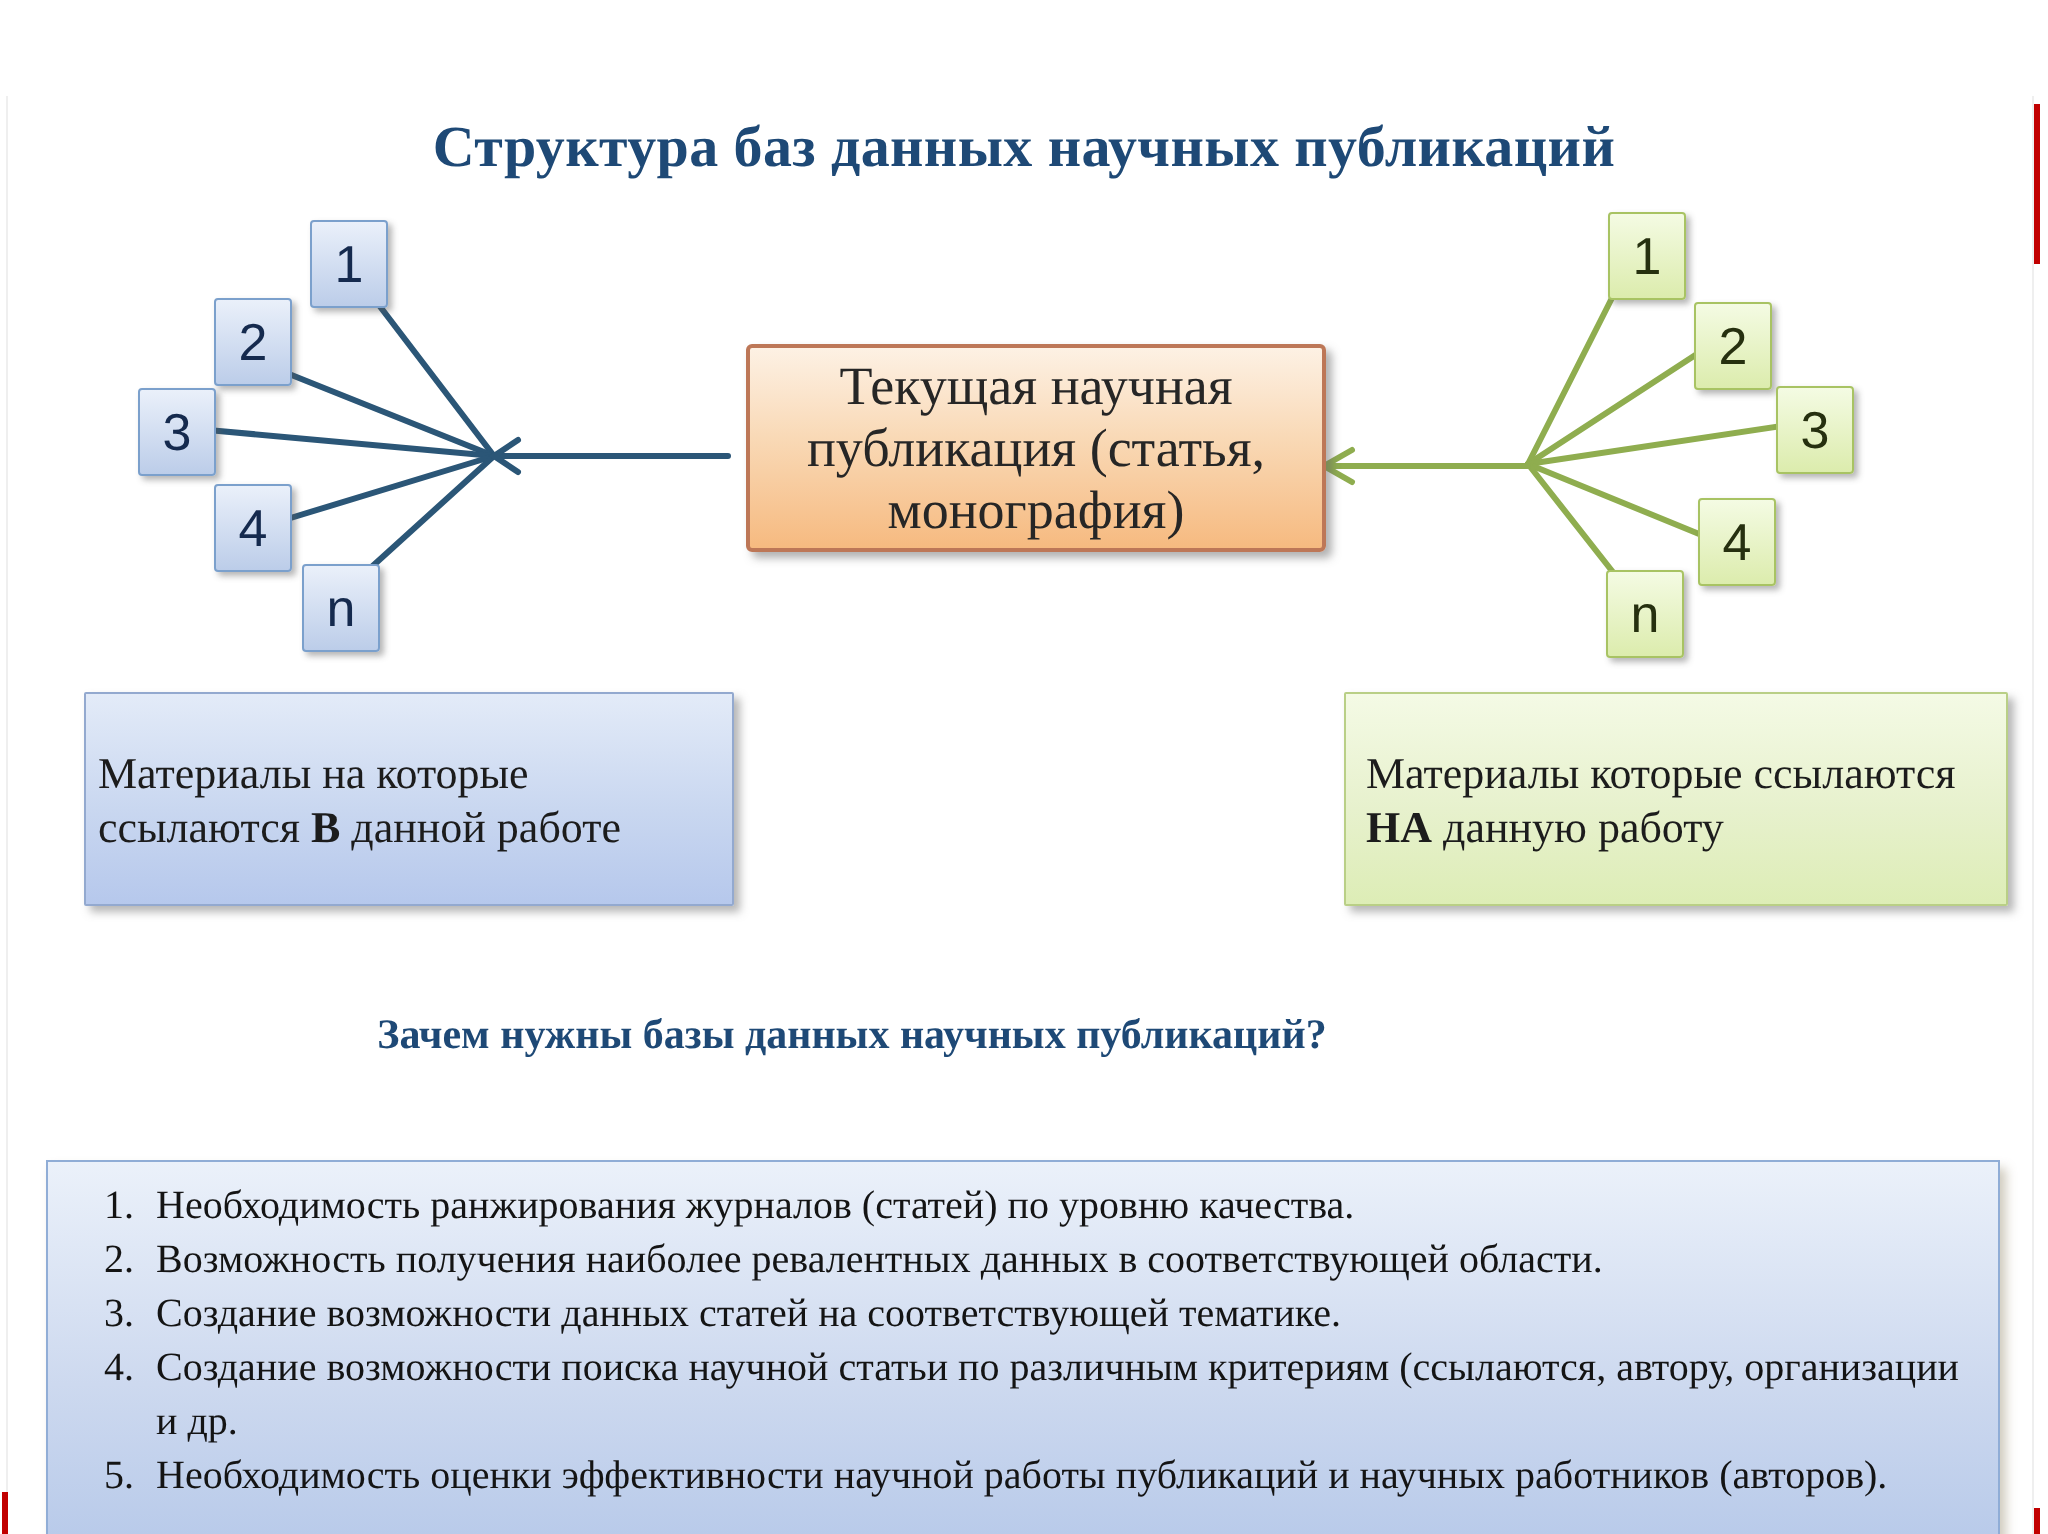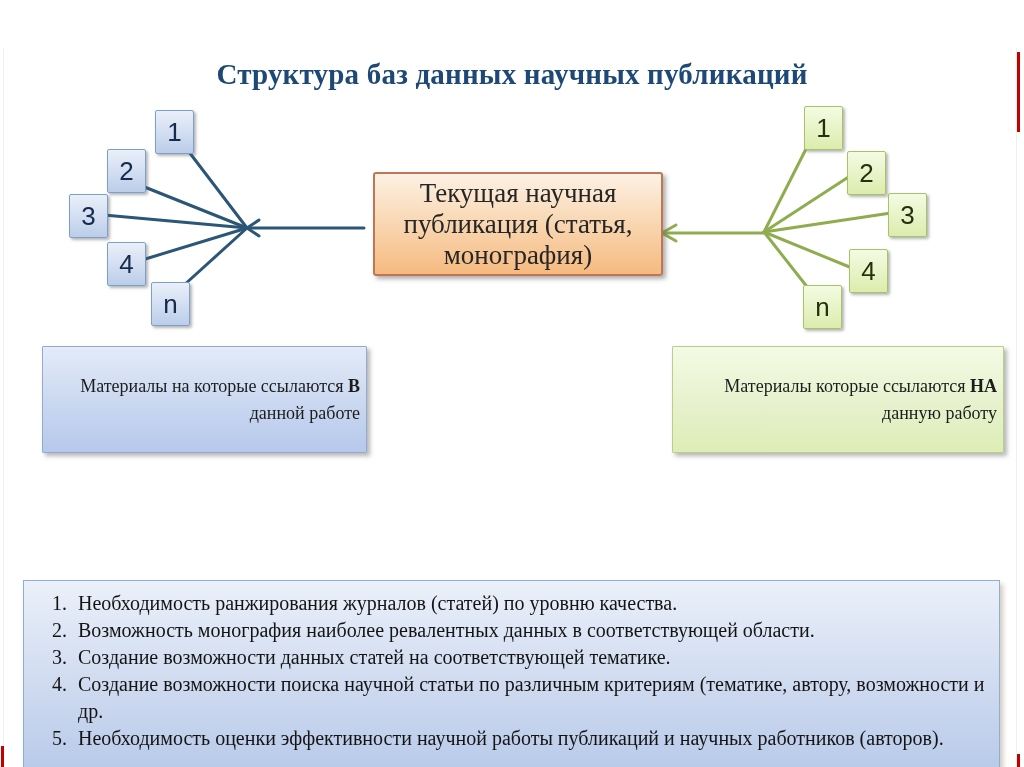--- a/index.html
+++ b/index.html
@@ -47,22 +47,22 @@
     position:absolute;left:373px;top:124px;width:266px;height:92px;
     background:linear-gradient(180deg,#fdf1e4 0%,#f9d9b6 45%,#f6ba80 100%);
     border:2px solid #bd7757;border-radius:3px;
     box-shadow:3px 3px 4px rgba(100,100,100,.5);
     display:flex;align-items:center;justify-content:center;text-align:center;
     font-size:27px;line-height:31px;color:#262626;padding:4px 10px;
   }
   .caption{
     position:absolute;top:298px;height:97px;border-radius:1px;
     box-shadow:3px 3px 4px rgba(110,110,110,.5);
-    display:flex;align-items:center;justify-content:center;text-align:right;
-    font-size:18px;line-height:27px;color:#1c1c1c;padding:4px 6px;
+    display:flex;align-items:center;justify-content:center;text-align:left;
+    font-size:22px;line-height:27px;color:#1c1c1c;padding:4px 6px;
   }
   .caption.blue{
     left:42px;width:311px;
     background:linear-gradient(180deg,#e3ebf8 0%,#c9d7f0 55%,#b6c8ec 100%);
     border:1px solid #93a9cf;
   }
   .caption.green{
     left:672px;width:314px;
     background:linear-gradient(180deg,#f4fae5 0%,#e7f1cd 55%,#ddedb6 100%);
     border:1px solid #b9cf86;
@@ -151,24 +151,25 @@
   </div>
 
   <div class="caption blue">
     <span><span>Материалы на которые ссылаются </span><b>В</b><span> данной работе</span></span>
   </div>
 
   <div class="caption green">
     <span><span>Материалы которые ссылаются </span><b>НА</b><span> данную работу</span></span>
   </div>
 
+  <div class="question">Зачем нужны базы данных научных публикаций?</div>
 
   <div class="reasons-box">
     <ol>
       <li>Необходимость ранжирования журналов (статей) по уровню качества.</li>
-      <li>Возможность монография наиболее ревалентных данных в соответствующей области.</li>
+      <li>Возможность получения наиболее ревалентных данных в соответствующей области.</li>
       <li>Создание возможности данных статей на соответствующей тематике.</li>
-      <li>Создание возможности поиска научной статьи по различным критериям (тематике, автору, возможности и др.</li>
+      <li>Создание возможности поиска научной статьи по различным критериям (ссылаются, автору, организации и др.</li>
       <li>Необходимость оценки эффективности научной работы публикаций и научных работников (авторов).</li>
     </ol>
   </div>
 
 </div>
 
 </body></html>

